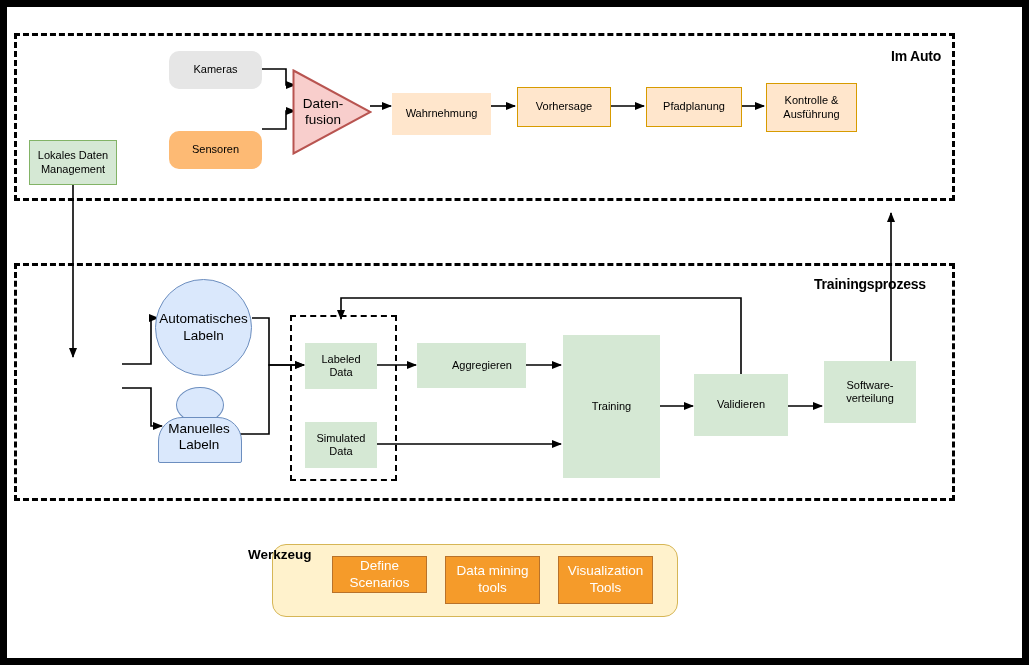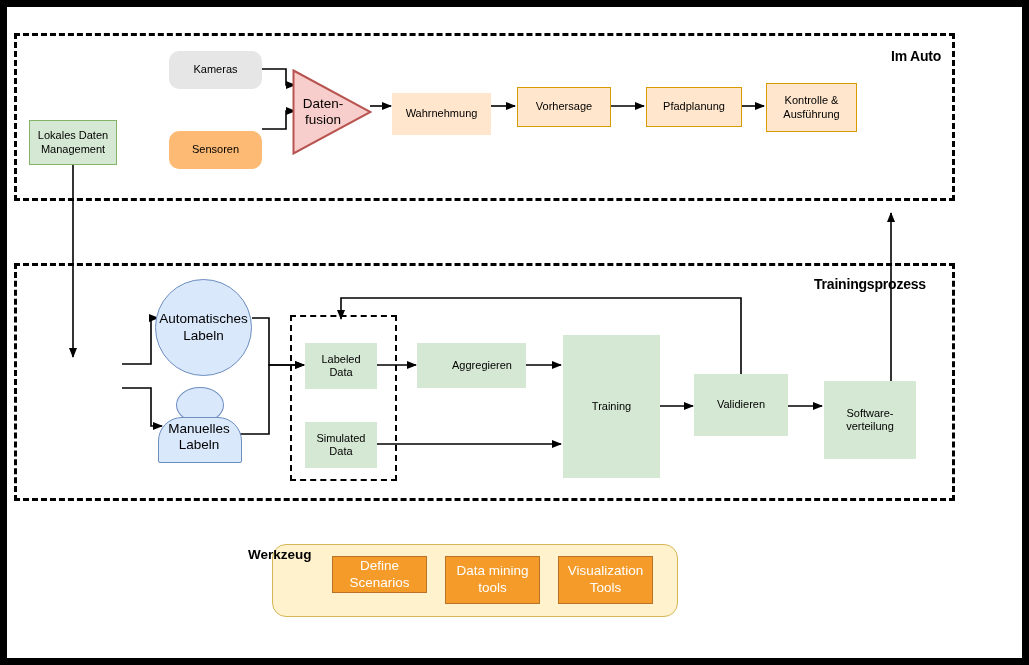--- a/index.html
+++ b/index.html
@@ -47,21 +47,21 @@
     align-items: center;
     justify-content: center;
     text-align: center;
     font-size: 11px;
     color: #000000;
     line-height: 1.22;
     white-space: pre-line;
     padding: 2px;
   }
   .green      { background: #d5e8d4; }
-  .green-bd   { background: #d5e8d4; border: 1px solid #82b366; }
+  .green-bd   { background: #d5e8d4; border: 1px solid #82b366; margin-top: 20px; }
   .orange     { background: #ffe6cc; }
   .orange-bd  { background: #ffe6cc; border: 1.5px solid #d79b00; }
   .gray-round { background: #e6e6e6; border-radius: 10px; }
   .yellow-round { background: #fdba74; border-radius: 10px; margin-top: 20px; }
 
   
   .tri-wrap { position: absolute; }
   .tri-wrap svg { display: block; }
   .tri-label {
     position: absolute;
@@ -232,21 +232,21 @@
 
   <div class="abs node green" style="left:298px; top:415px; width:72px; height:46px;">Simulated
 Data</div>
 
   <div class="abs node green" style="left:410px; top:336px; width:109px; height:45px;padding-left:23px;">Aggregieren</div>
 
   <div class="abs node green" style="left:556px; top:328px; width:97px; height:143px;">Training</div>
 
   <div class="abs node green" style="left:687px; top:367px; width:94px; height:62px;">Validieren</div>
 
-  <div class="abs node green" style="left:817px; top:374px; width:92px; height:78px;">Software-
+  <div class="abs node green" style="left:817px; top:354px; width:92px; height:62px;">Software-
 verteilung</div>
 
   <div class="abs werkzeug-box" style="left:265px; top:537px; width:406px; height:73px;"></div>
   <div class="werkzeug-label" style="left:241px; top:540px;">Werkzeug</div>
 
   <div class="abs tool" style="left:325px; top:549px; width:95px; height:37px;">Define
 Scenarios</div>
 
   <div class="abs tool" style="left:438px; top:549px; width:95px; height:48px;">Data mining
 tools</div>

